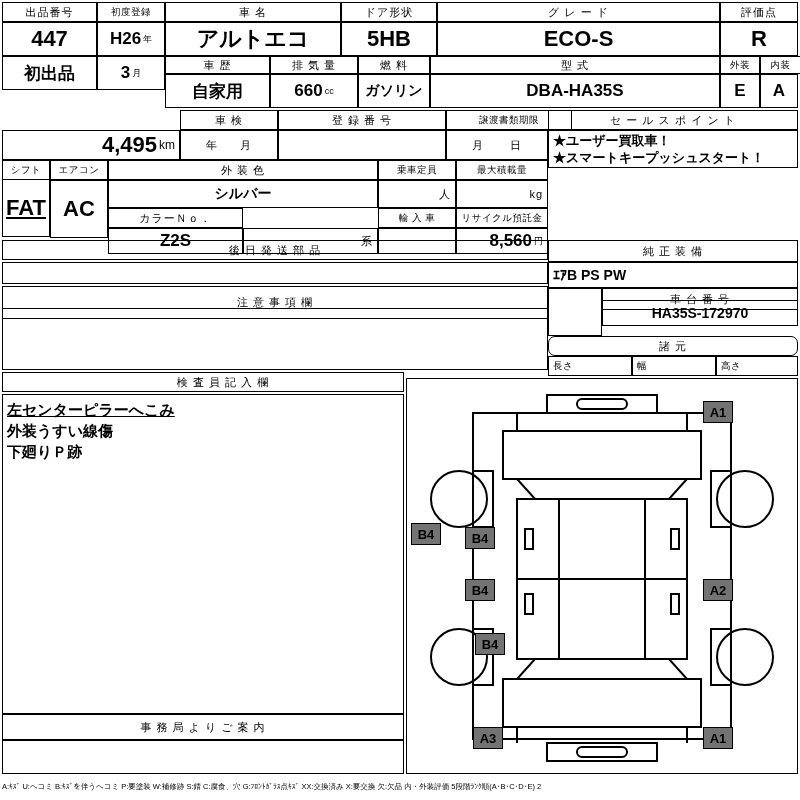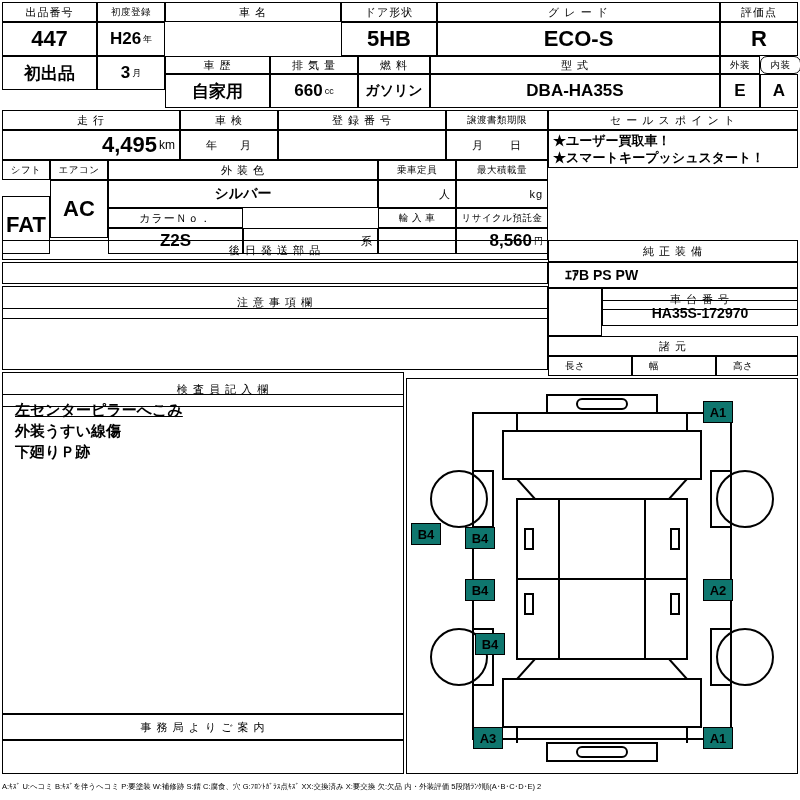--- a/index.html
+++ b/index.html
@@ -43,21 +43,21 @@
     font-weight: bold;
   }
   .val-lg {
     font-size: 22px;
     font-weight: bold;
   }
   .val-md {
     font-size: 14px;
     font-weight: bold;
   }
-  .left { justify-content: flex-start; padding-left: 16px; }
+  .left { justify-content: flex-start; padding-left: 4px; }
   .right { justify-content: flex-end; padding-right: 4px; }
   .sub {
     font-size: 9px;
     font-weight: normal;
     margin-left: 2px;
   }
   .sales-line {
     font-size: 13px;
     font-weight: bold;
     line-height: 17px;
@@ -95,21 +95,21 @@
     top: 378px;
     width: 392px;
     height: 396px;
     border: 1px solid #000;
     box-sizing: border-box;
   }
   .tag {
     position: absolute;
     box-sizing: border-box;
     border: 1px solid #000;
-    background: #0f766e;
+    background: #737373;
     font-size: 13px;
     font-weight: bold;
     display: flex;
     align-items: center;
     justify-content: center;
     text-align: right;
   }
 </style>
 </head>
 <body>
@@ -125,20 +125,21 @@
     <span class="val">H</span>
       <span class="val">26</span>
       <span class="sub">年</span>
   </div>
   <div class="box" style="left:97px; top:56px; width:68px; height:34px;">
     <span class="val">3</span>
       <span class="sub">月</span>
   </div>
 
   <div class="box lbl" style="left:165px; top:2px;  width:176px; height:20px;">車 名</div>
+  <div class="box val-lg" style="left:165px; top:22px; width:176px; height:34px;">アルトエコ</div>
 
   <div class="box lbl" style="left:341px; top:2px;  width:96px; height:20px;">ドア形状</div>
   <div class="box val-lg" style="left:341px; top:22px; width:96px; height:34px;">5HB</div>
 
   <div class="box lbl" style="left:437px; top:2px;  width:283px; height:20px;">グ レ ー ド</div>
   <div class="box val-lg" style="left:437px; top:22px; width:283px; height:34px;">ECO-S</div>
 
   <div class="box lbl" style="left:720px; top:2px;  width:78px; height:20px;">評価点</div>
   <div class="box val-lg" style="left:720px; top:22px; width:78px; height:34px;">R</div>
 
@@ -151,54 +152,53 @@
       <span class="sub">cc</span>
   </div>
 
   <div class="box lbl" style="left:358px; top:56px; width:72px; height:18px;">燃 料</div>
   <div class="box val-md" style="left:358px; top:74px; width:72px; height:34px;">ガソリン</div>
 
   <div class="box lbl" style="left:430px; top:56px; width:290px; height:18px;">型 式</div>
   <div class="box val" style="left:430px; top:74px; width:290px; height:34px;">DBA-HA35S</div>
 
   <div class="box lbl-sm" style="left:720px; top:56px; width:40px; height:18px;">外装</div>
-  <div class="box lbl-sm" style="left:760px; top:56px; width:41px; height:18px;border-radius:7px;">内装</div>
+  <div class="box lbl-sm" style="left:760px; top:56px; width:41px; height:18px;">内装</div>
   <div class="box val" style="left:720px; top:74px; width:40px; height:34px;">E</div>
   <div class="box val" style="left:760px; top:74px; width:38px; height:34px;">A</div>
 
-  <div class="box lbl" style="left:2px;  top:110px; width:178px; height:20px;">走 行</div>
   <div class="box right" style="left:2px;  top:130px; width:178px; height:30px;">
     <span class="val-lg">4,495</span>
       <span class="sub" style="font-size:12px;">km</span>
   </div>
 
   <div class="box lbl" style="left:180px; top:110px; width:98px; height:20px;">車 検</div>
   <div class="box" style="left:180px; top:130px; width:98px; height:30px;">
     <span class="lbl" style="margin-right:22px;">年</span>
       <span class="lbl">月</span>
   </div>
 
   <div class="box lbl" style="left:278px; top:110px; width:168px; height:20px;">登 録 番 号</div>
   <div class="box val-md" style="left:278px; top:130px; width:168px; height:30px;"></div>
 
-  <div class="box lbl-sm" style="left:446px; top:110px; width:102px; height:20px;">譲渡書類期限</div>
+  <div class="box lbl-sm" style="left:446px; top:110px; width:126px; height:20px;">譲渡書類期限</div>
   <div class="box" style="left:446px; top:130px; width:102px; height:30px;">
     <span class="lbl" style="margin-right:26px;">月</span>
       <span class="lbl">日</span>
   </div>
 
   <div class="box lbl" style="left:548px; top:110px; width:250px; height:20px;">セ ー ル ス ポ イ ン ト</div>
   <div class="box stack" style="left:548px; top:130px; width:250px; height:38px;">
     <span class="sales-line">★ユーザー買取車！</span>
     <span class="sales-line">★スマートキープッシュスタート！</span>
   </div>
 
   <div class="box lbl-sm" style="left:2px;  top:160px; width:48px; height:20px;">シフト</div>
   <div class="box lbl-sm" style="left:50px; top:160px; width:58px; height:20px;">エアコン</div>
-  <div class="box val-lg" style="left:2px;  top:196px; width:48px; height:58px;">FAT</div>
+  <div class="box val-lg" style="left:2px;  top:179px; width:48px; height:58px;text-decoration:underline;">FAT</div>
   <div class="box val-lg" style="left:50px; top:180px; width:58px; height:58px;">AC</div>
 
   <div class="box lbl" style="left:108px; top:160px; width:270px; height:20px;">外 装 色</div>
   <div class="box val-md" style="left:108px; top:180px; width:270px; height:28px;">シルバー</div>
 
   <div class="box lbl-sm" style="left:378px; top:160px; width:78px; height:20px;text-align:right;">乗車定員</div>
   <div class="box lbl-sm" style="left:456px; top:160px; width:92px; height:20px;">最大積載量</div>
   <div class="box right lbl" style="left:378px; top:180px; width:78px; height:28px;">人</div>
   <div class="box lbl" style="left:108px; top:208px; width:135px; height:20px;">カラーＮｏ．</div>
 
@@ -220,27 +220,27 @@
   <div class="box lbl" style="left:548px; top:240px; width:250px; height:22px;">純 正 装 備</div>
   <div class="box left val-md" style="left:548px; top:262px; width:250px; height:26px;">ｴｱB PS PW</div>
 
   <div class="box lbl" style="left:2px;  top:286px; width:546px; height:33px;">注 意 事 項 欄</div>
   <div class="box" style="left:2px;  top:308px; width:546px; height:62px;"></div>
 
   <div class="box lbl" style="left:602px; top:288px; width:196px; height:22px;">車 台 番 号</div>
   <div class="box val-md" style="left:602px; top:300px; width:196px; height:26px;">HA35S-172970</div>
   <div class="box" style="left:548px; top:288px; width:54px; height:48px;"></div>
 
-  <div class="box lbl" style="left:548px; top:336px; width:250px; height:20px;">諸 元</div>
+  <div class="box lbl" style="left:548px; top:336px; width:250px; height:20px;border-radius:7px;">諸 元</div>
   <div class="box left lbl-sm" style="left:548px; top:356px; width:84px; height:20px;">長さ</div>
   <div class="box left lbl-sm" style="left:632px; top:356px; width:84px; height:20px;">幅</div>
   <div class="box left lbl-sm" style="left:716px; top:356px; width:82px; height:20px;">高さ</div>
 
-  <div class="box lbl" style="left:2px; top:372px; width:402px; height:35px;padding-left:40px;">検 査 員 記 入 欄</div>
-  <div class="box" style="left:2px; top:394px; width:402px; height:320px; align-items:flex-start; justify-content:flex-start; padding:4px 0 0 12px;">
+  <div class="box lbl" style="left:2px; top:372px; width:402px; height:20px;padding-left:40px;">検 査 員 記 入 欄</div>
+  <div class="box" style="left:2px; top:394px; width:402px; height:320px; align-items:flex-start; justify-content:flex-start; padding:4px 0 0 4px;">
     <div style="display:flex;flex-direction:column;align-items:flex-start;">
       <span class="note-line underline-line">左センターピラーへこみ</span>
       <span class="note-line">外装うすい線傷</span>
       <span class="note-line">下廻りＰ跡</span>
     </div>
   </div>
 
   <div class="box lbl" style="left:2px; top:714px; width:402px; height:26px;">事 務 局 よ り ご 案 内</div>
   <div class="box" style="left:2px; top:740px; width:402px; height:34px;"></div>
 

